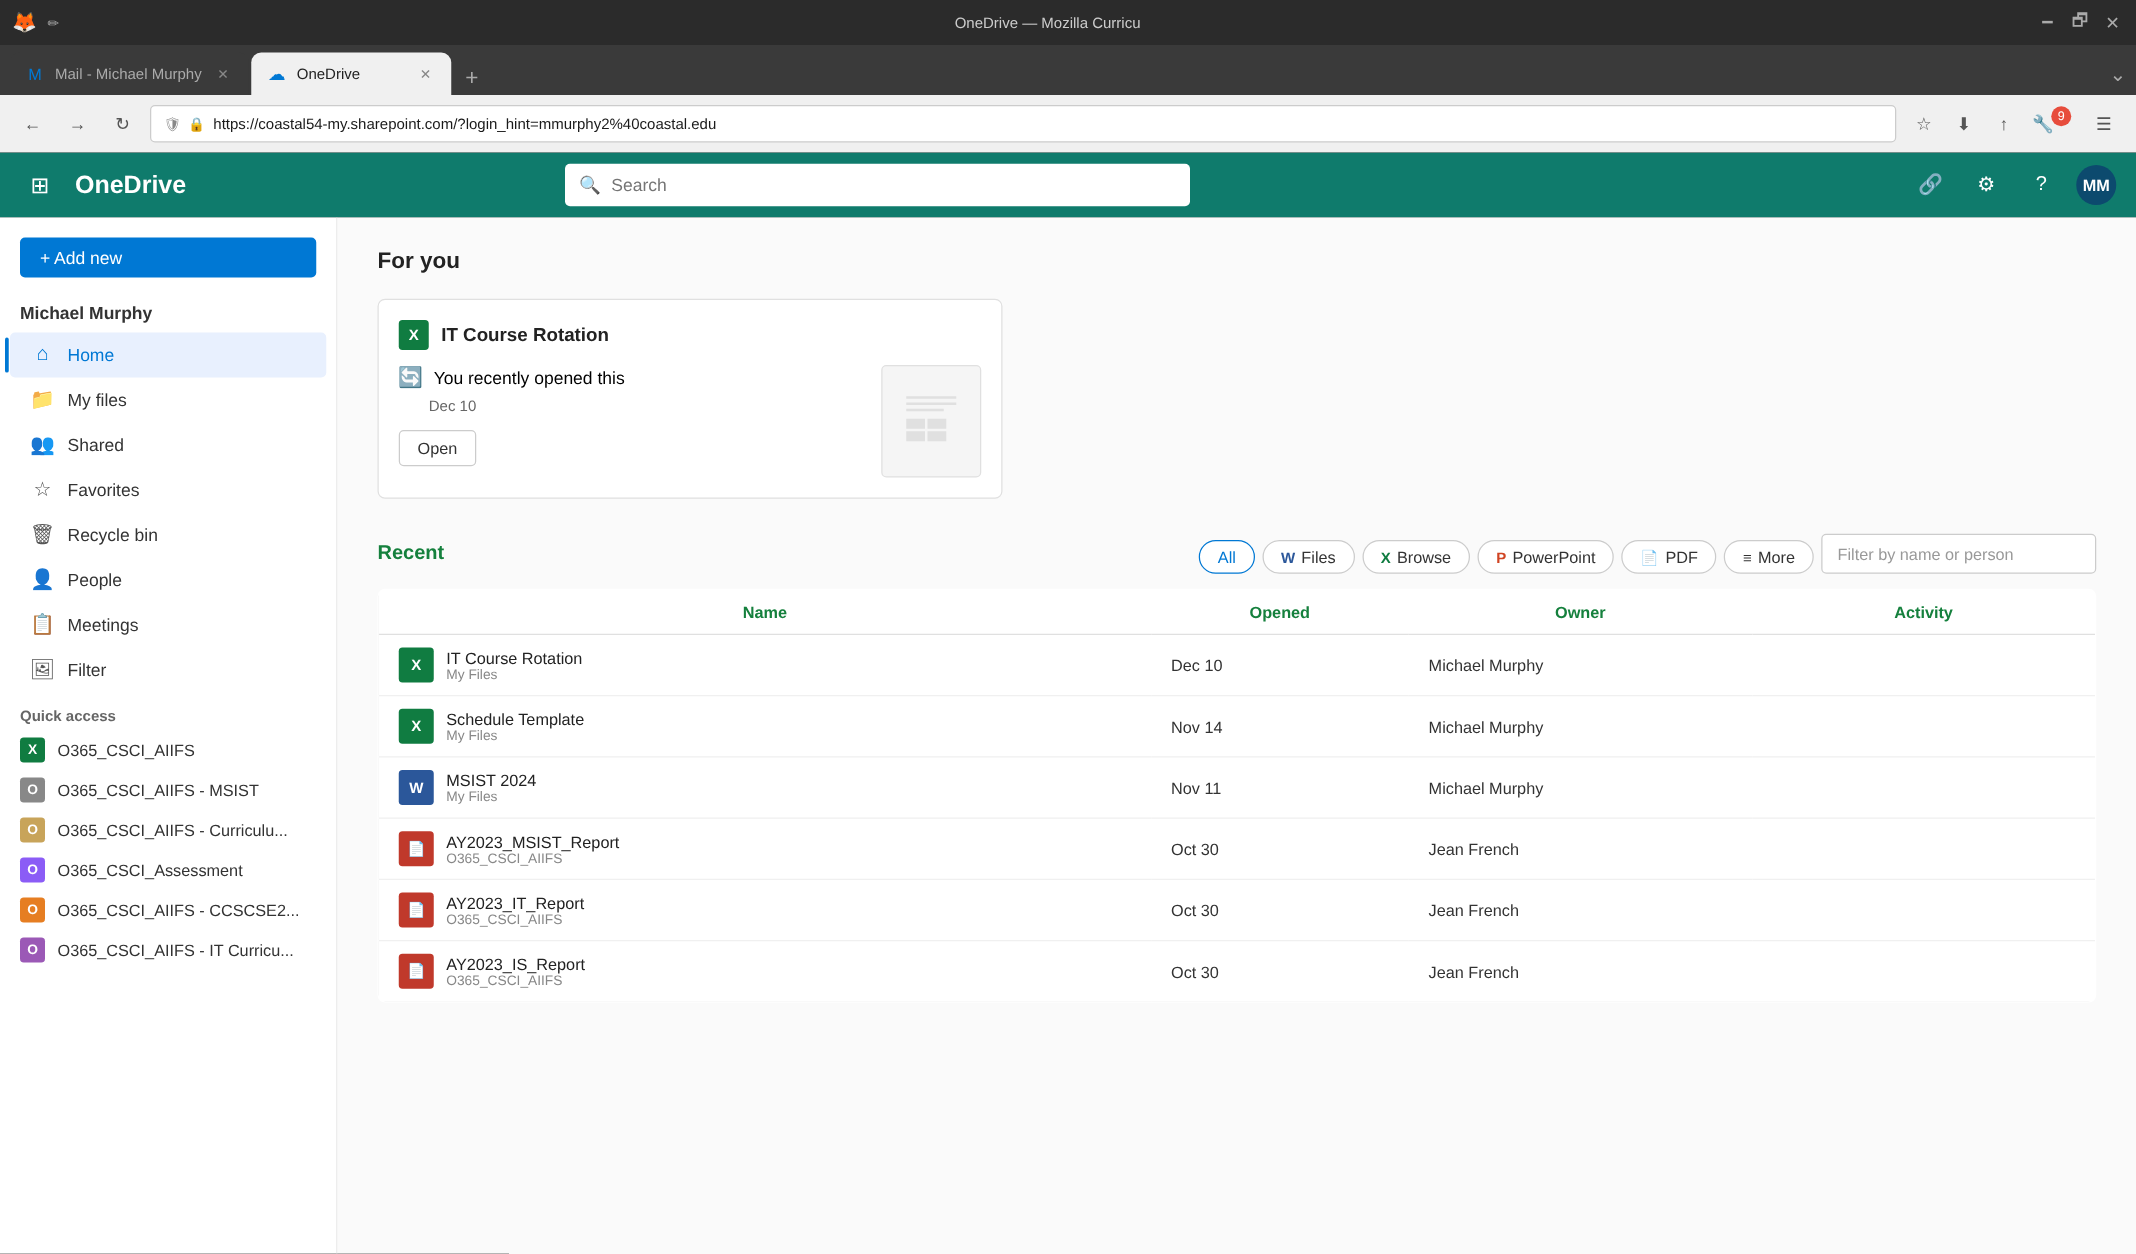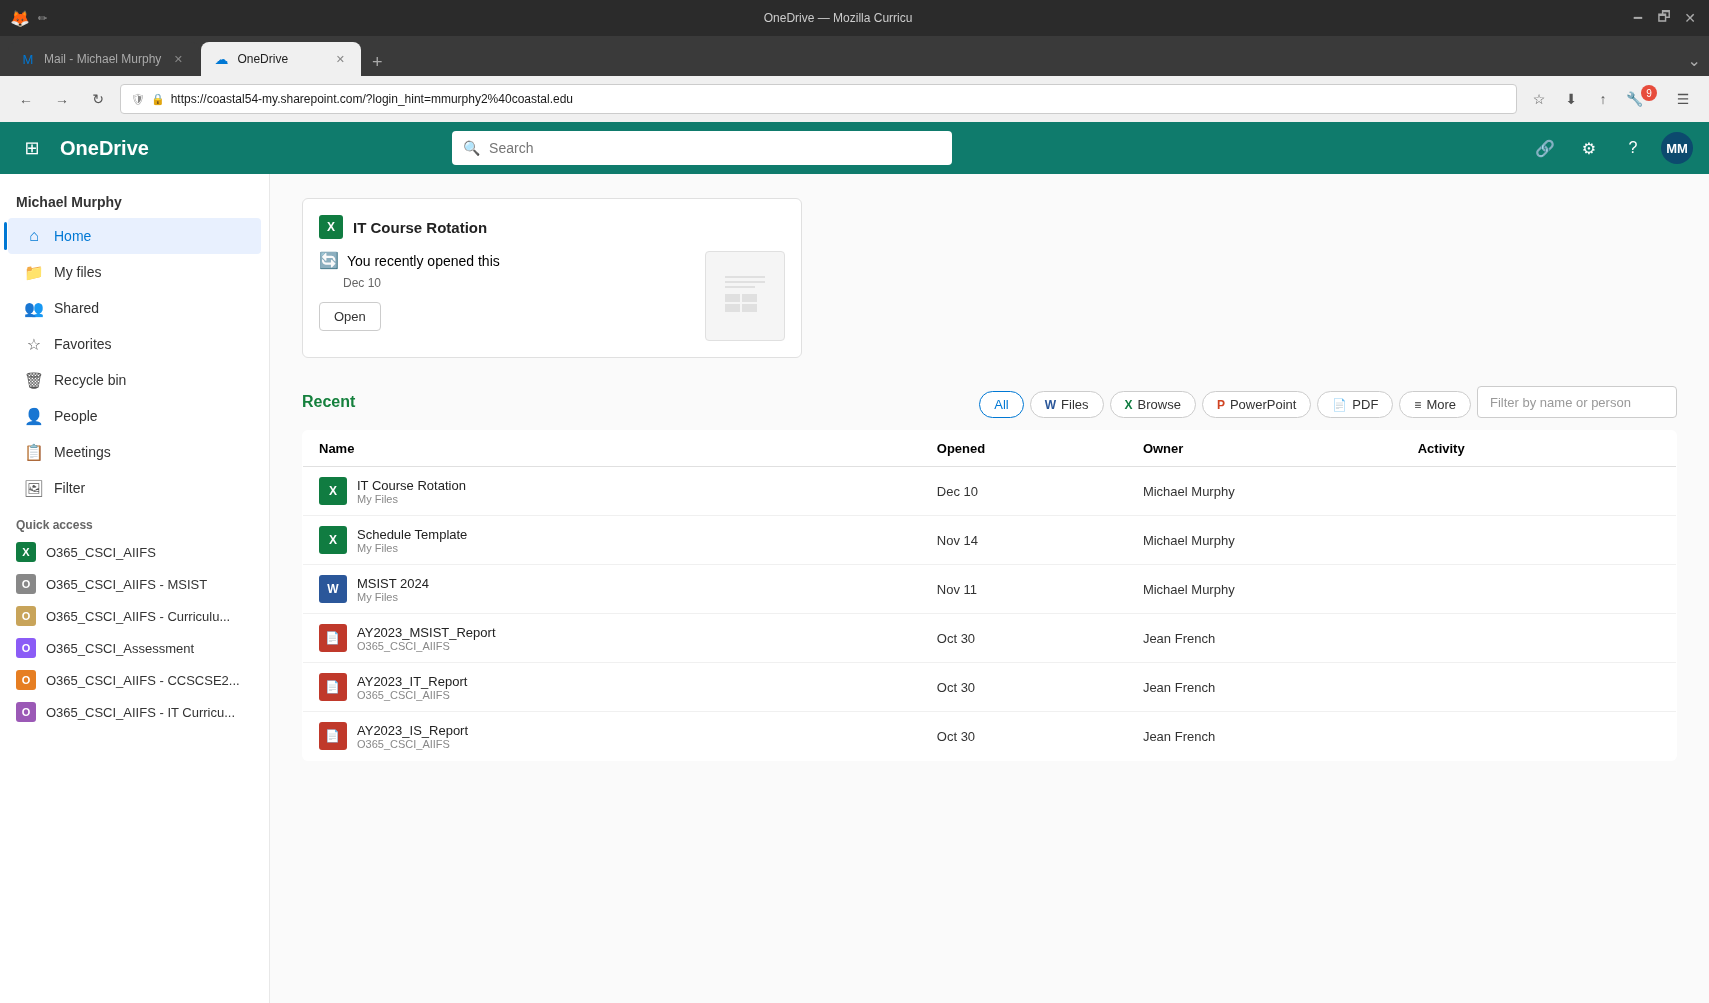--- a/index.html
+++ b/index.html
@@ -75,26 +75,26 @@
     .card-preview { width: 80px; height: 90px; background: #f5f5f5; border: 1px solid #e0e0e0; border-radius: 4px; display: flex; align-items: center; justify-content: center; flex-shrink: 0; }
     .card-preview svg { width: 50px; height: 60px; }
 
     
     .recent-header { display: flex; align-items: center; justify-content: space-between; margin-bottom: 12px; }
     .recent-label { font-size: 16px; font-weight: 600; color: #15803d; }
     .filter-tabs { display: flex; gap: 6px; align-items: flex-end; }
     .filter-tab { padding: 5px 14px; border-radius: 20px; border: 1px solid #ccc; background: white; font-size: 13px; color: #333; cursor: pointer; display: flex; align-items: center; gap: 5px; }
     .filter-tab.active { border-color: #0078d4; color: #0078d4; background: white; }
     .filter-tab .tab-icon { font-size: 12px; }
-    .filter-input { margin-left: auto; height: 32px; border: 1px solid #ccc; border-radius: 4px; padding: 0 12px; font-size: 13px; color: #333; width: 200px; outline: none; }
+    .filter-input { margin-left: auto; height: 32px; border: 1px solid #ccc; border-radius: 4px; padding: 0 12px; font-size: 13px; color: #333; width: 220px; outline: none; }
     .filter-input::placeholder { color: #999; }
 
     
     .files-table { width: 100%; border-collapse: collapse; background: white; border-radius: 6px; border: 1px solid #e0e0e0; overflow: hidden; }
-    .files-table th { text-align: left; padding: 10px 16px; font-size: 13px; font-weight: 600; color: #000000; border-bottom: 1px solid #e0e0e0; background: white; }
+    .files-table th { text-align: center; padding: 10px 16px; font-size: 13px; font-weight: 600; color: #15803d; border-bottom: 1px solid #e0e0e0; background: white; }
     .files-table td { padding: 10px 16px; font-size: 13px; color: #333; border-bottom: 1px solid #f0f0f0; }
     .files-table tr:last-child td { border-bottom: none; }
     .file-row-name { display: flex; align-items: center; gap: 10px; }
     .file-icon { width: 28px; height: 28px; border-radius: 3px; display: flex; align-items: center; justify-content: center; font-size: 12px; font-weight: 700; color: white; flex-shrink: 0; }
     .file-icon.excel { background: #107c41; }
     .file-icon.word { background: #2b579a; }
     .file-icon.pdf { background: #e74c3c; }
     .file-name-main { font-size: 13px; color: #222; font-weight: 500; }
     .file-name-sub { font-size: 11px; color: #888; }
     .col-name { width: 45%; }
@@ -171,20 +171,23 @@
         <div class="header-action-btn">🔗</div>
         <div class="header-action-btn">⚙</div>
         <div class="header-action-btn">?</div>
         <div class="avatar">MM</div>
       </div>
     </div>
 
     <div class="main-layout">
 
       <div class="sidebar">
+        <button class="add-new-btn">
+          <span>+ Add new</span>
+        </button>
         <div class="user-name">Michael Murphy</div>
 
         <div class="nav-item active">
           <div class="nav-item-icon">⌂</div>
           <span>Home</span>
         </div>
         <div class="nav-item">
           <div class="nav-item-icon">📁</div>
           <span>My files</span>
         </div>
@@ -235,20 +238,21 @@
           <div class="qa-icon" style="background:#e67e22;">O</div>
           <span>O365_CSCI_AIIFS - CCSCSE2...</span>
         </div>
         <div class="quick-access-item">
           <div class="qa-icon" style="background:#9b59b6;">O</div>
           <span>O365_CSCI_AIIFS - IT Curricu...</span>
         </div>
       </div>
 
       <div class="content-area">
+        <div class="section-title">For you</div>
 
         <div class="for-you-card">
           <div class="card-header">
             <div class="excel-icon">X</div>
             <span class="card-title">IT Course Rotation</span>
           </div>
           <div class="card-body">
             <div class="card-info">
               <div class="card-subtitle">
                 <span class="activity-icon">🔄</span>

